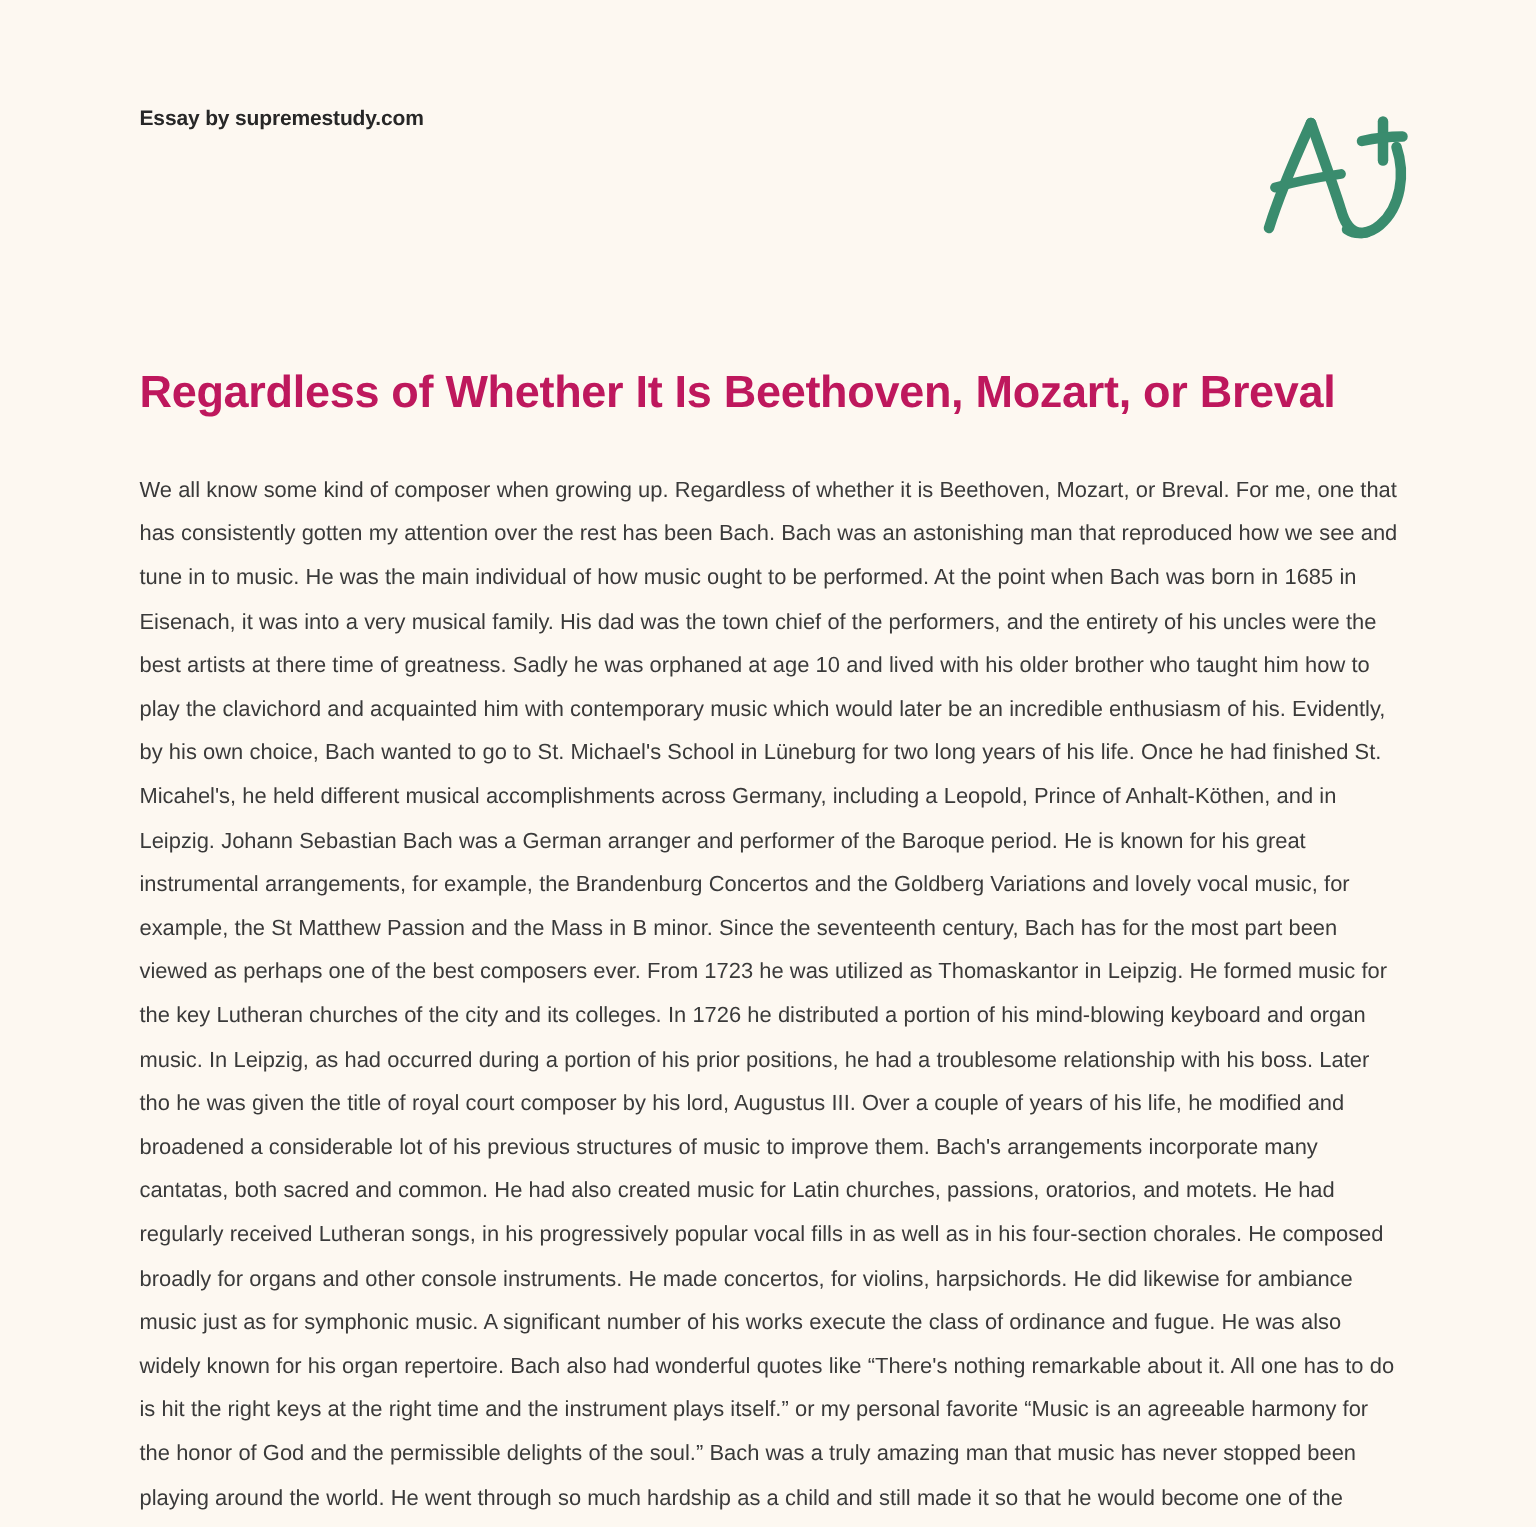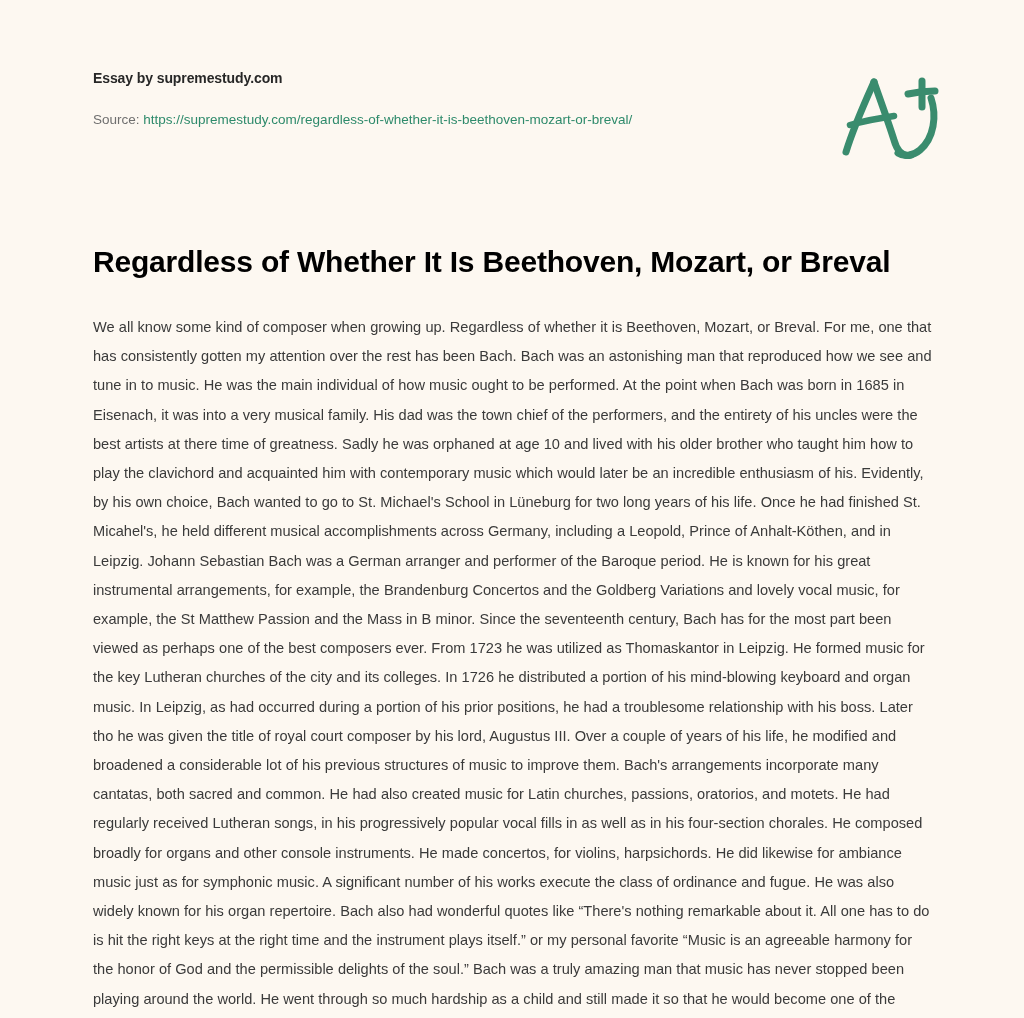--- a/index.html
+++ b/index.html
@@ -68,21 +68,21 @@
   
   .title {
     position: absolute;
     left: 93px;
     top: 243px;
     right: 80px;
     margin: 0;
     font-size: 30px;
     line-height: 38px;
     font-weight: bold;
-    color: #000000;
+    color: #be185d;
     font-family: "Liberation Sans Narrow", "Liberation Sans", sans-serif;
     letter-spacing: -0.2px;
   }
 
   
   .body-text {
     position: absolute;
     left: 93px;
     top: 313px;
     width: 839px;
@@ -94,24 +94,20 @@
     word-spacing: 0.1px;
   }
 </style>
 </head>
 <body>
 
 <div class="page">
 
   <div class="header">
     <div class="essay-by">Essay by supremestudy.com</div>
-    <div class="source-row">
-      <span class="source-label">Source:</span>
-      <a class="source-link" href="#">https://supremestudy.com/regardless-of-whether-it-is-beethoven-mozart-or-breval/</a>
-    </div>
   </div>
 
   <div class="logo">
     <svg viewBox="0 0 112 92" xmlns="http://www.w3.org/2000/svg">
       <g fill="none" stroke="#3a8c6e" stroke-linecap="round" stroke-linejoin="round">
 
         <path d="M40 10 C 31 30, 20 54, 12 80" stroke-width="7"></path>
 
         <path d="M40 10 C 47 30, 55 52, 60 68 C 63 79, 69 85, 77 83" stroke-width="7"></path>
 

